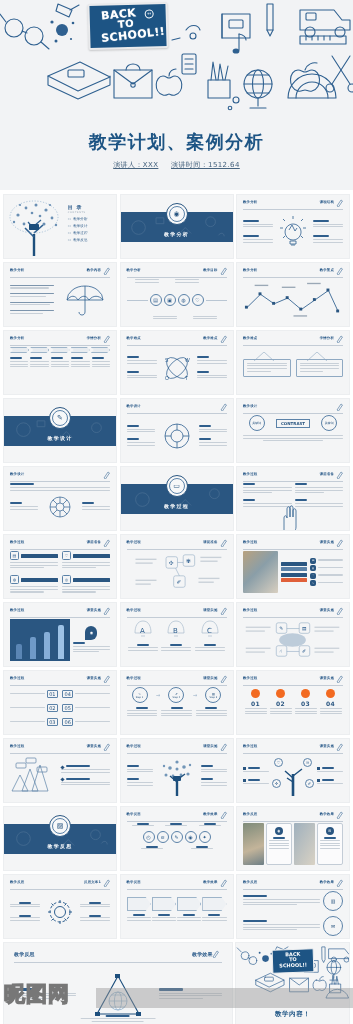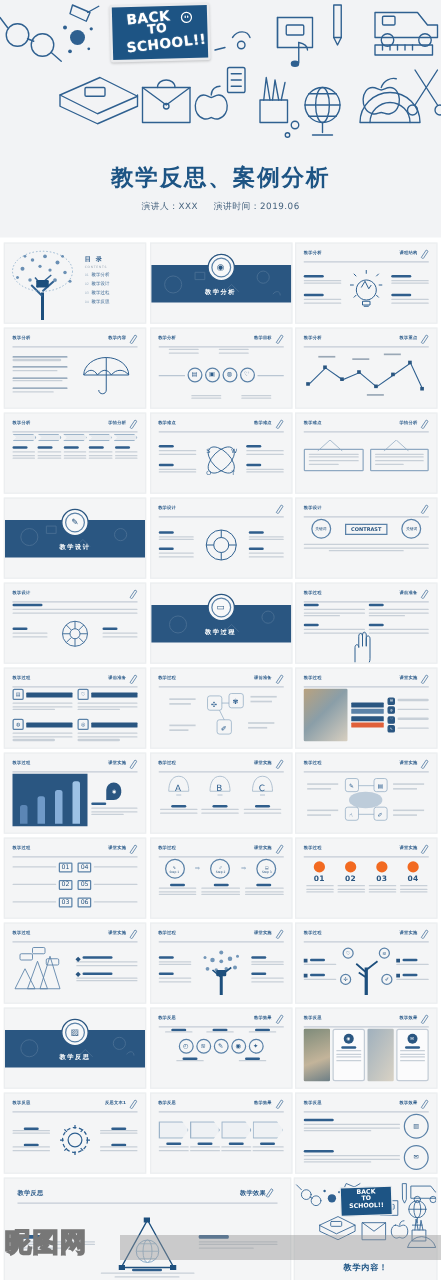--- a/index.html
+++ b/index.html
@@ -32,21 +32,21 @@
   }
   .chalk-smiley::before { left:1.8px; } .chalk-smiley::after { right:1.8px; }
   .cover-title {
     position:absolute; left:0; right:0; top:130px; text-align:center;
     font-size:18px; font-weight:bold; color:#1d5484; letter-spacing:1.5px;
   }
   .cover-sub {
     position:absolute; left:0; right:0; top:160px; text-align:center;
     font-size:7px; color:#45627e; letter-spacing:.4px;
   }
-  .cover-sub span { margin:16px 5px; }
+  .cover-sub span { margin:16px 5px;text-decoration:underline; }
 
   
   .grid { padding:4px 3px 0 3px; }
   .row { display:flex; gap:2.5px; margin-bottom:3px; }
   .thumb {
     flex:1 1 0; height:65px; background:#f4f5f6; position:relative;
     overflow:hidden; border:0.5px solid #eceef0;
   }
   .thumb.wide { flex:2.02 1 0; }
   .thumb.tall { height:84px; }
@@ -249,24 +249,24 @@
 
   <div class="chalkboard">
     <div class="chalk-smiley"></div>
     <div class="chalk-txt">
       <div class="chalk-l1">BACK</div>
       <div class="chalk-l2">TO</div>
       <div class="chalk-l3">SCHOOL!!</div>
     </div>
   </div>
 
-  <div class="cover-title">教学反思、案例分析</div>
+  <div class="cover-title">教学计划、案例分析</div>
   <div class="cover-sub">
     <span>演讲人：XXX</span>
-    <span>演讲时间：2019.06</span>
+    <span>演讲时间：1512.64</span>
   </div>
 </div>
 
 <div class="grid">
 
   <div class="row">
 
     <div class="thumb">
       <div class="tree">
         <svg viewBox="0 0 58 57">

